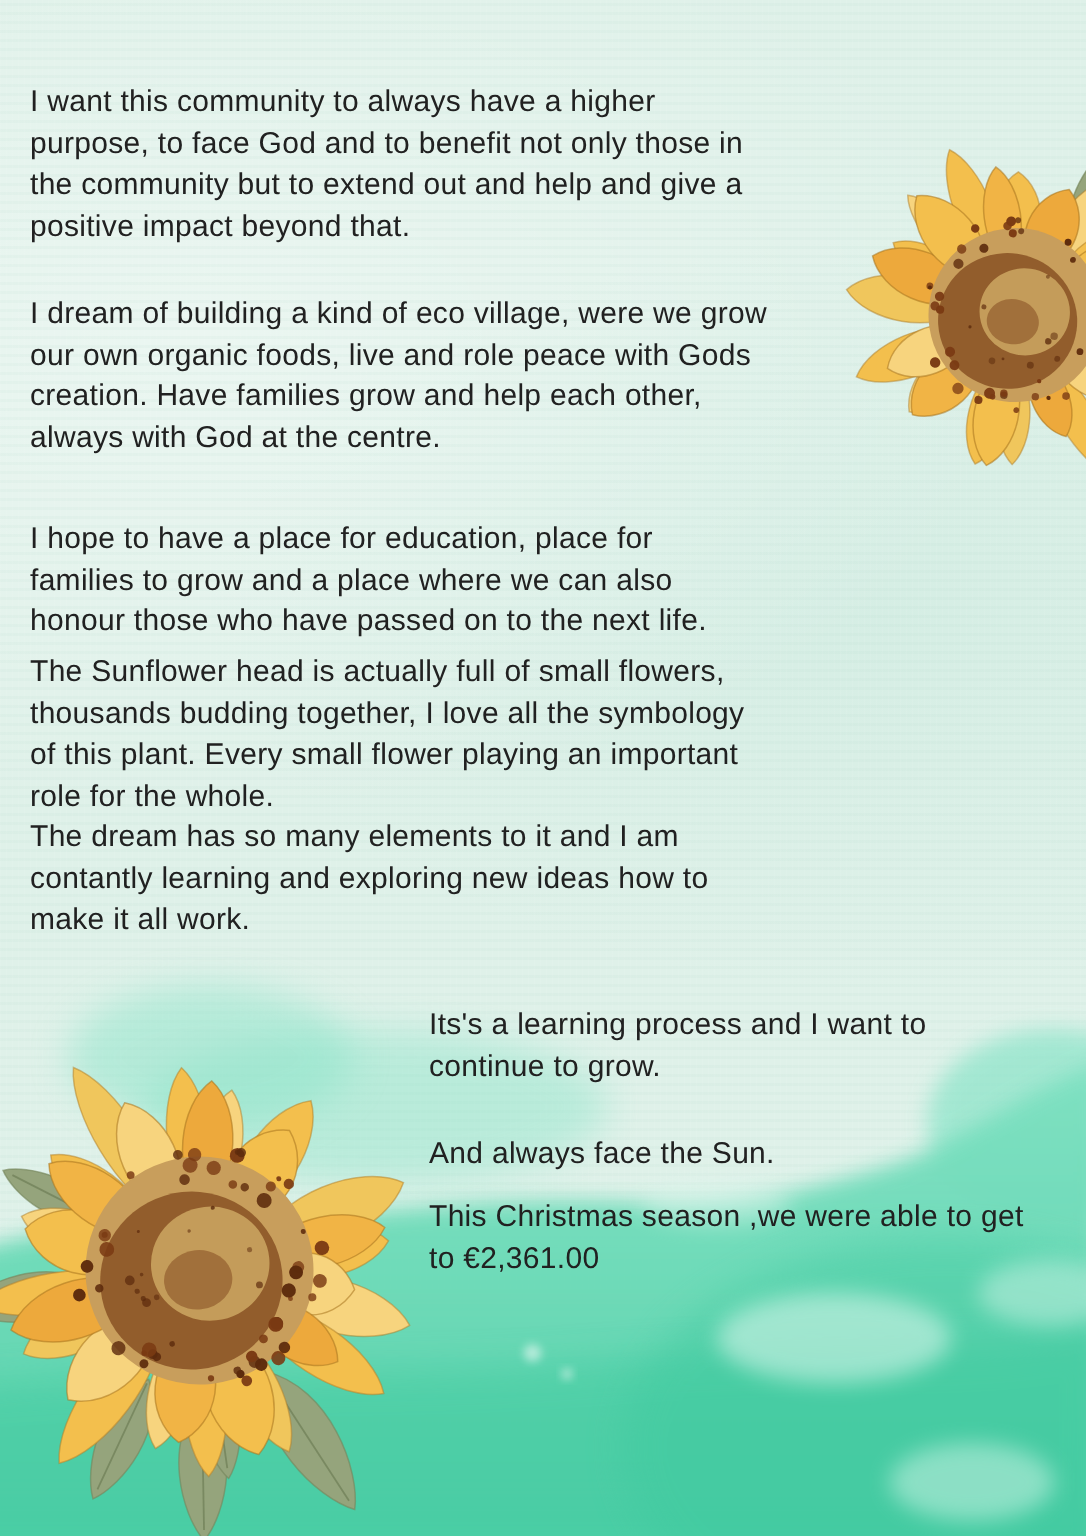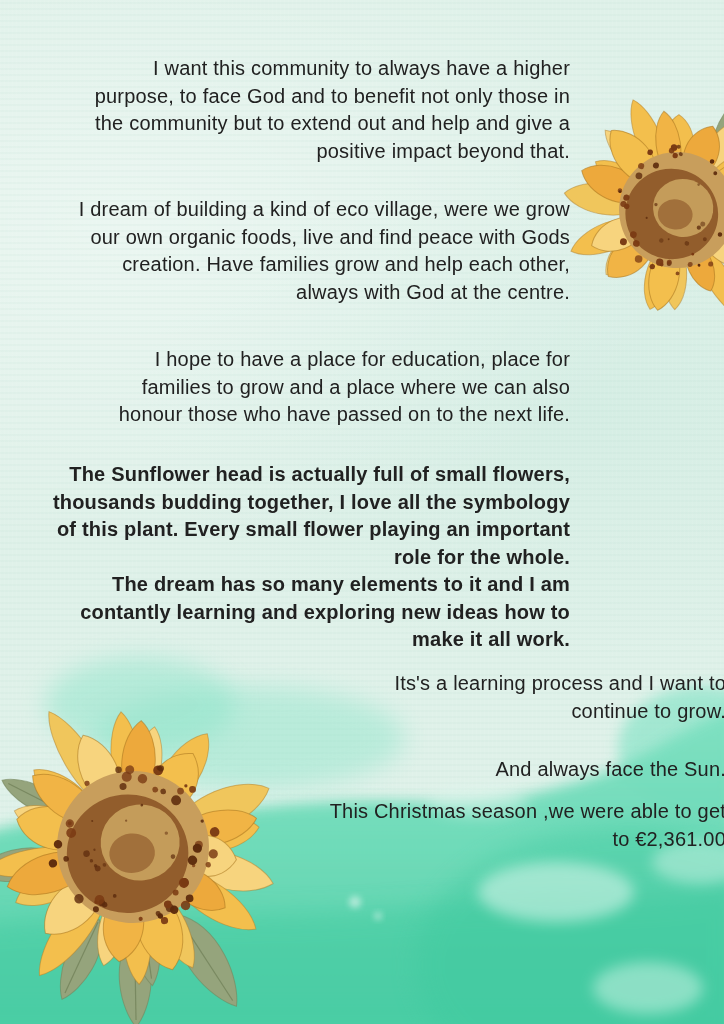--- a/index.html
+++ b/index.html
@@ -15,32 +15,32 @@
   }
   .texture{
     position:absolute;inset:0;pointer-events:none;
     background:
       repeating-linear-gradient(90deg, rgba(255,255,255,0.07) 0 1px, rgba(0,0,0,0) 1px 4px),
       repeating-linear-gradient(0deg, rgba(176,214,200,0.10) 0 2px, rgba(0,0,0,0) 2px 6px);
   }
   svg.layer{position:absolute;left:0;top:0;width:724px;height:1024px;pointer-events:none;}
   .para,.note{
     position:absolute;margin:0;
-    text-align:right;
+    text-align:left;
     color:#212121;
     font-size:20px;line-height:27.5px;
     letter-spacing:0.2px;
     white-space:pre-line;
     z-index:5;
   }
   .para{left:20px;width:550px;}
   .p1{top:55px;}
   .p2{top:196px;}
   .p3{top:346px;}
-  .p4{top:461px;font-weight:bold;}
+  .p4{top:435px;}
   .note{left:286px;width:440px;}
   .n1{top:670px;}
   .n2{top:756px;}
   .n3{top:798px;}
 </style>
 </head>
 <body>
 
 <div class="page">
   <div class="texture"></div>
@@ -284,21 +284,21 @@
         </g>
       </g>
   </svg>
 
   <main>
     <p class="para p1">I want this community to always have a higher
 purpose, to face God and to benefit not only those in
 the community but to extend out and help and give a
 positive impact beyond that.</p>
     <p class="para p2">I dream of building a kind of eco village, were we grow
-our own organic foods, live and find peace with Gods
+our own organic foods, live and role peace with Gods
 creation. Have families grow and help each other,
 always with God at the centre.</p>
     <p class="para p3">I hope to have a place for education, place for
 families to grow and a place where we can also
 honour those who have passed on to the next life.</p>
     <p class="para p4">The Sunflower head is actually full of small flowers,
 thousands budding together, I love all the symbology
 of this plant. Every small flower playing an important
 role for the whole.
 The dream has so many elements to it and I am

